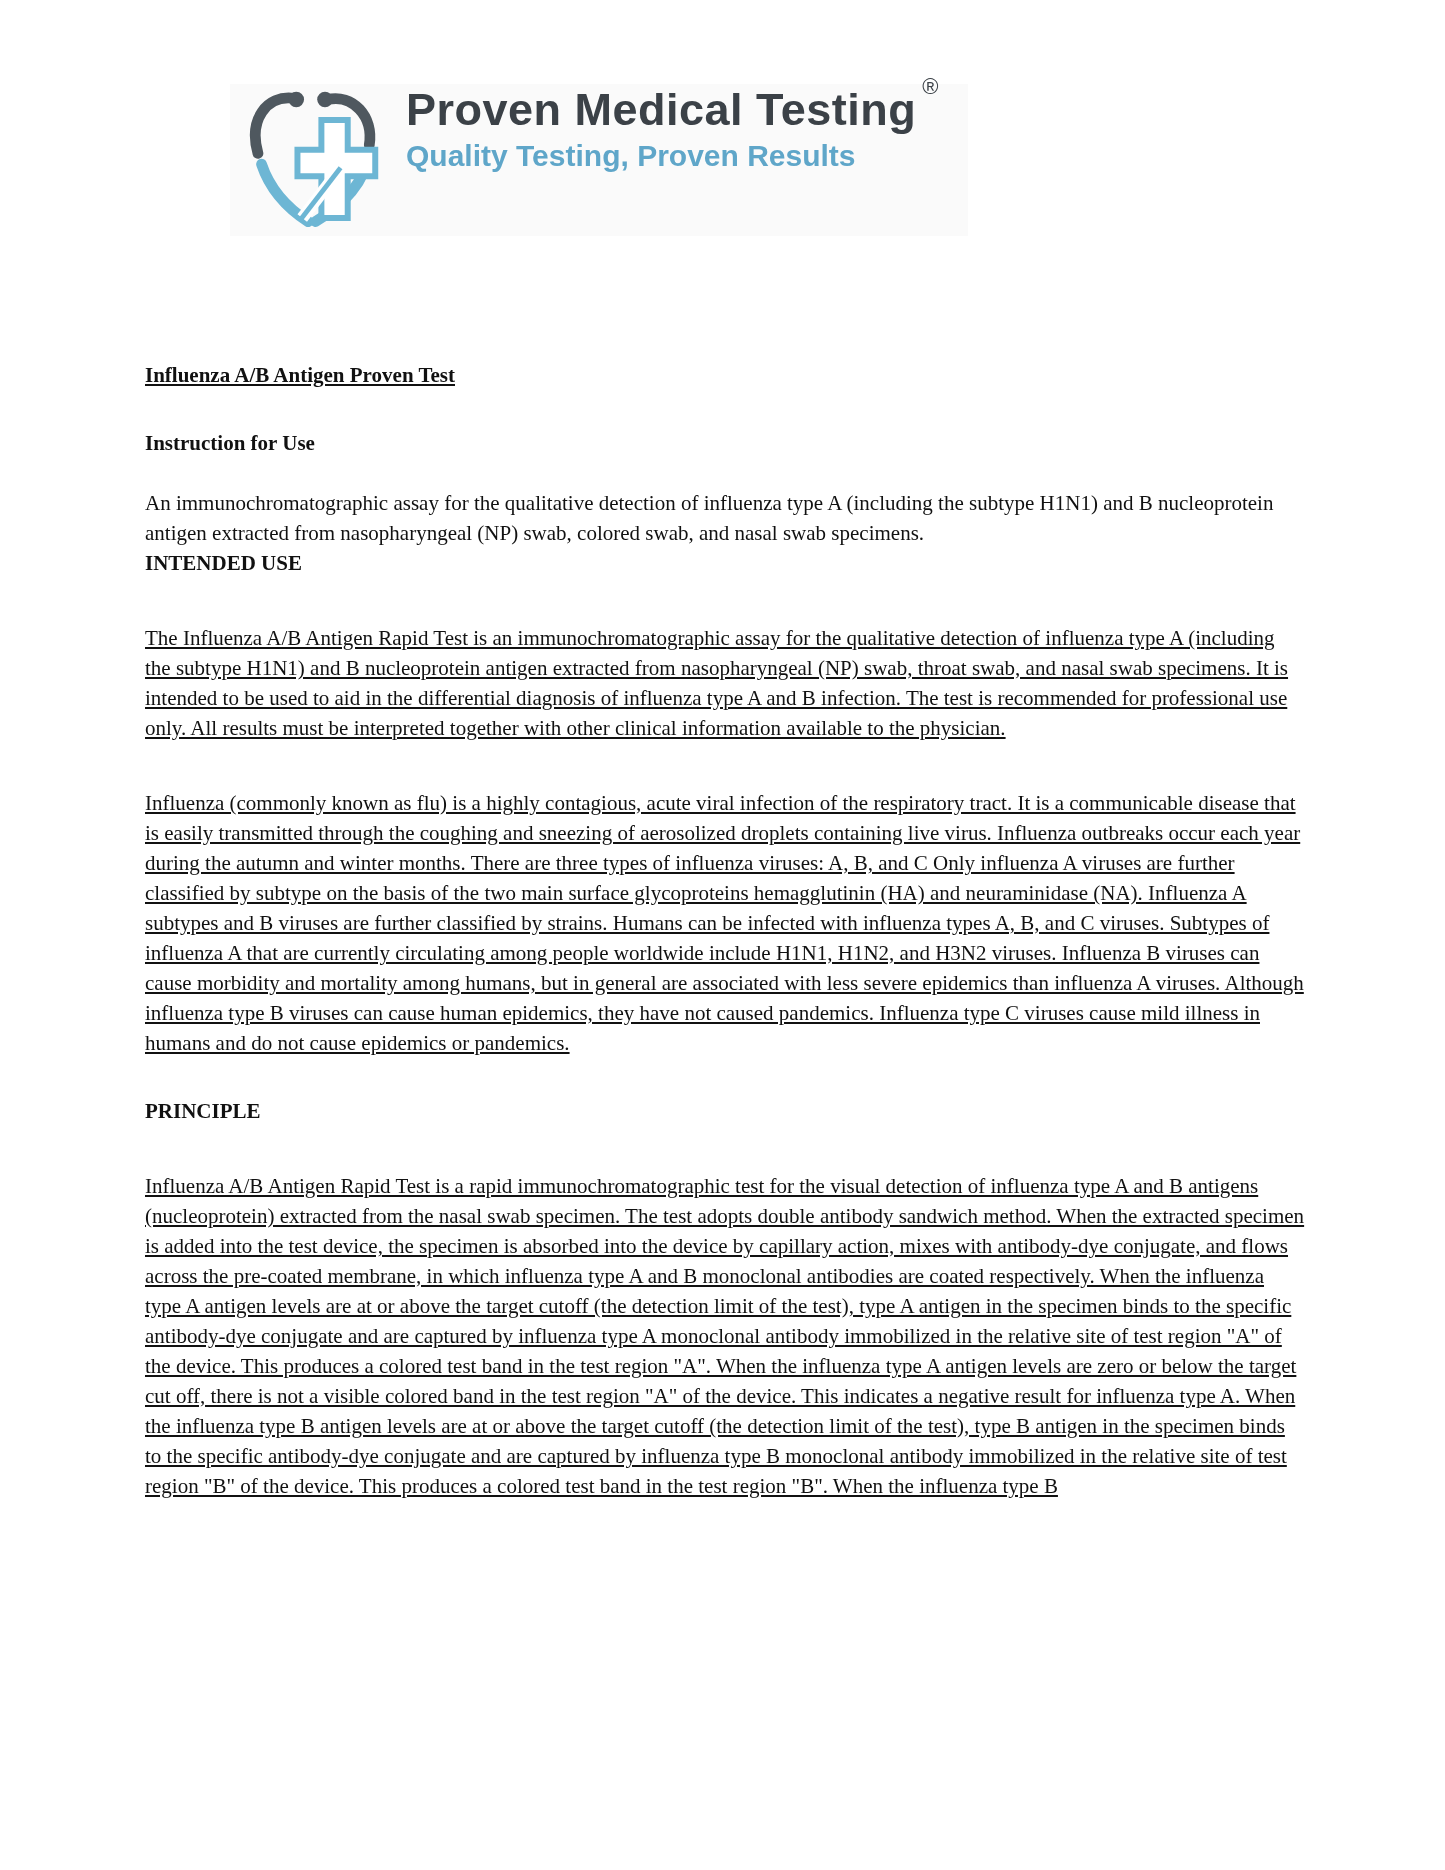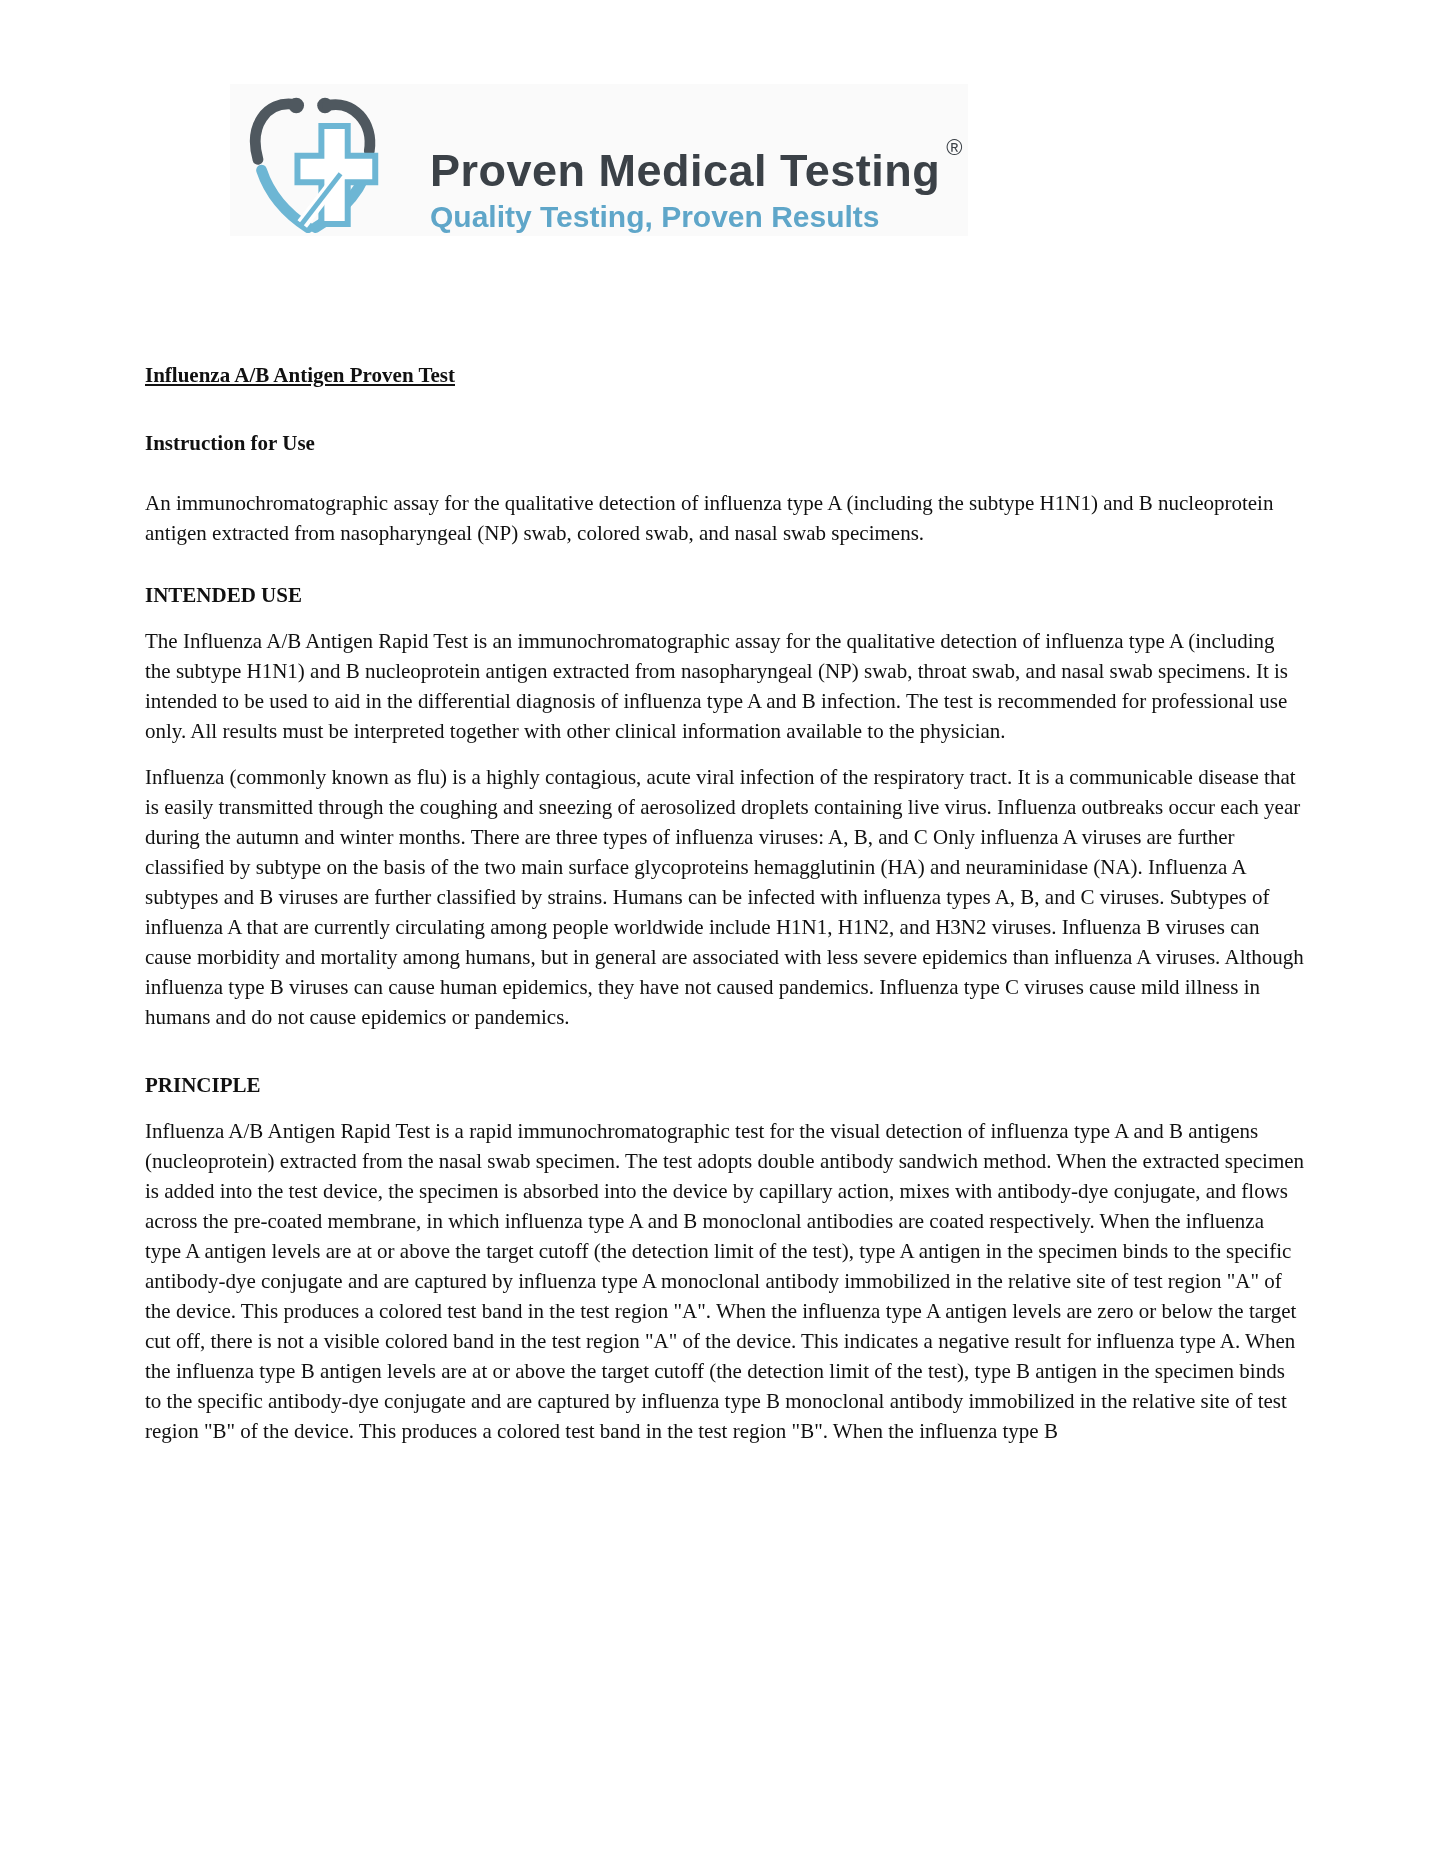--- a/index.html
+++ b/index.html
@@ -21,22 +21,22 @@
 
   
   .logo-wrap {
     position: absolute;
     left: 230px;
     top: 84px;
     width: 738px;
     height: 152px;
     background: #fafafa;
     display: flex;
-    align-items: flex-end;
-    gap: 32px;
+    align-items: flex-start;
+    gap: 8px;
     padding-left: 10px;
   }
   .logo-icon { width: 158px; height: 146px; flex: 0 0 auto; }
   .logo-text { display: flex; flex-direction: column; justify-content: center; }
   .brand-row { display: flex; align-items: flex-start; }
   .brand-name {
     font-family: "Liberation Sans", "DejaVu Sans", sans-serif;
     font-weight: bold;
     font-size: 45px;
     letter-spacing: 0.5px;
@@ -78,24 +78,23 @@
   .doc-subtitle {
     font-size: 21px;
     font-weight: bold;
     margin-top: 38px;
     line-height: 30px;
   }
   .para { margin-top: 30px; }
   .section-heading {
     font-size: 21px;
     font-weight: bold;
-    margin-top: 32px;
     line-height: 30px;
   }
-  .section-body { margin-top: 16px; }
+  .section-body { margin-top: 45px; text-decoration: underline; }
   .section--principle .section-heading { margin-top: 38px; }
 </style>
 </head>
 <body>
 
 <div class="page">
 
   <div class="logo-wrap">
     <svg class="logo-icon" viewBox="0 0 132 122" aria-hidden="true">
 

